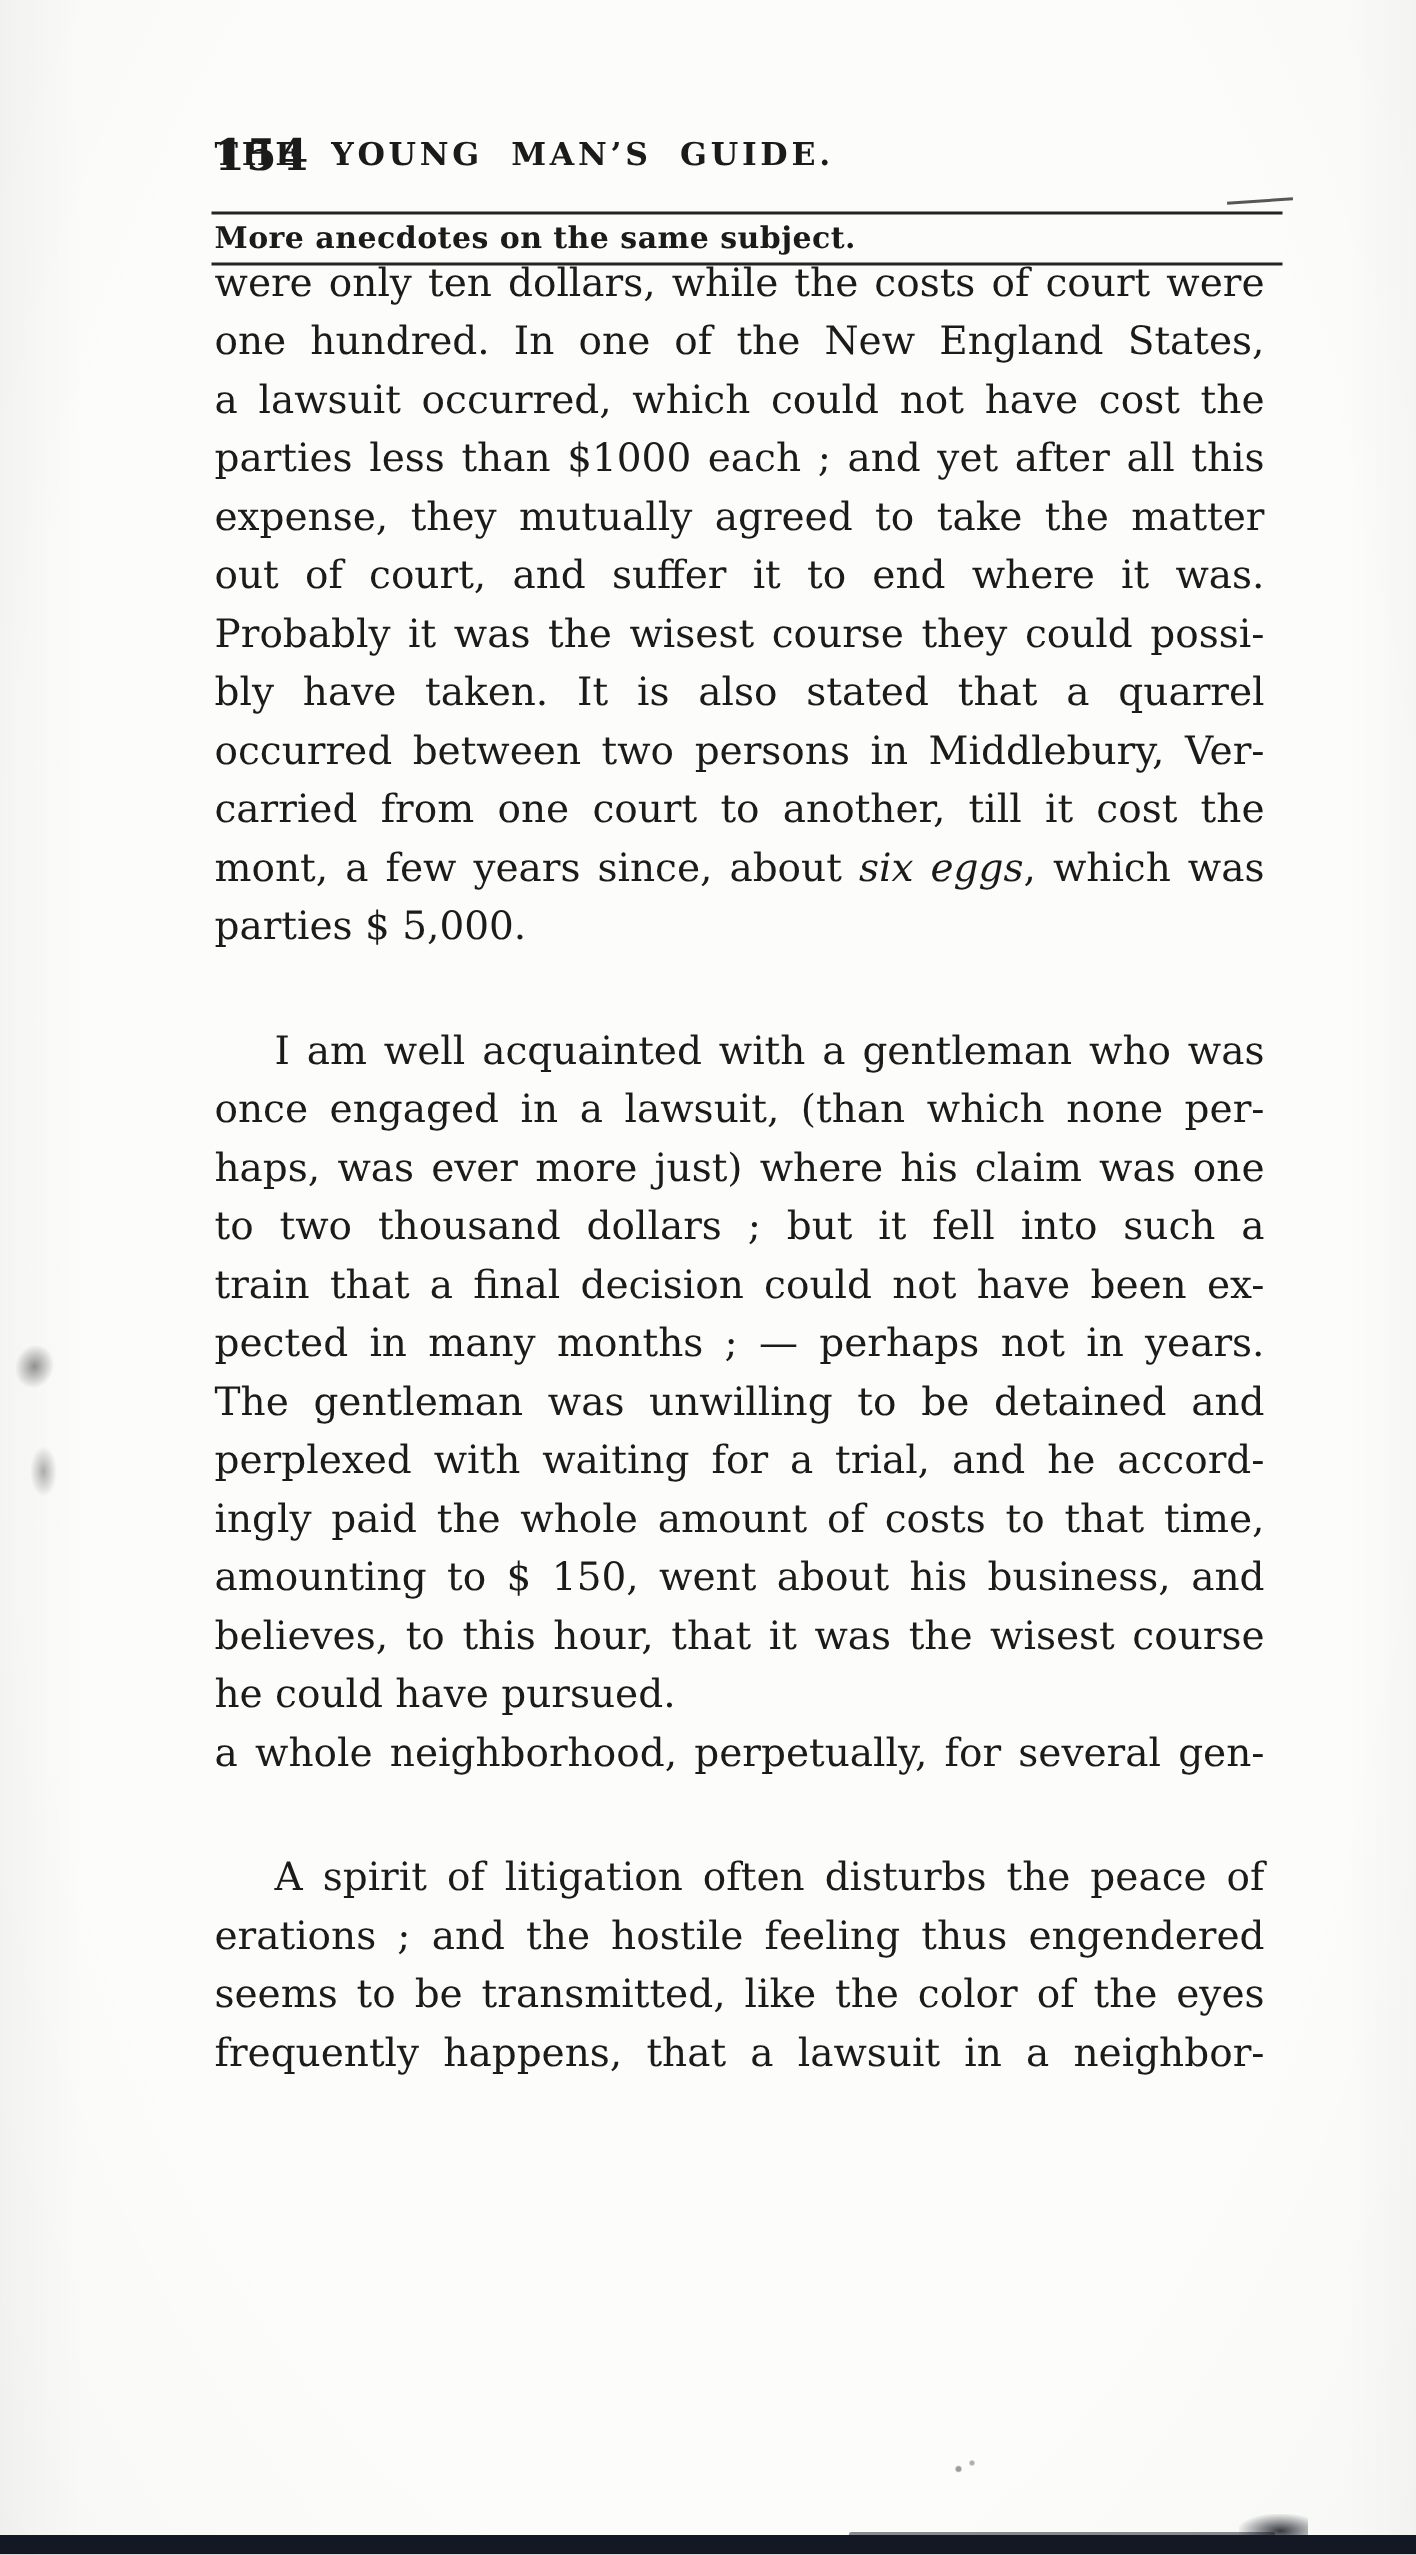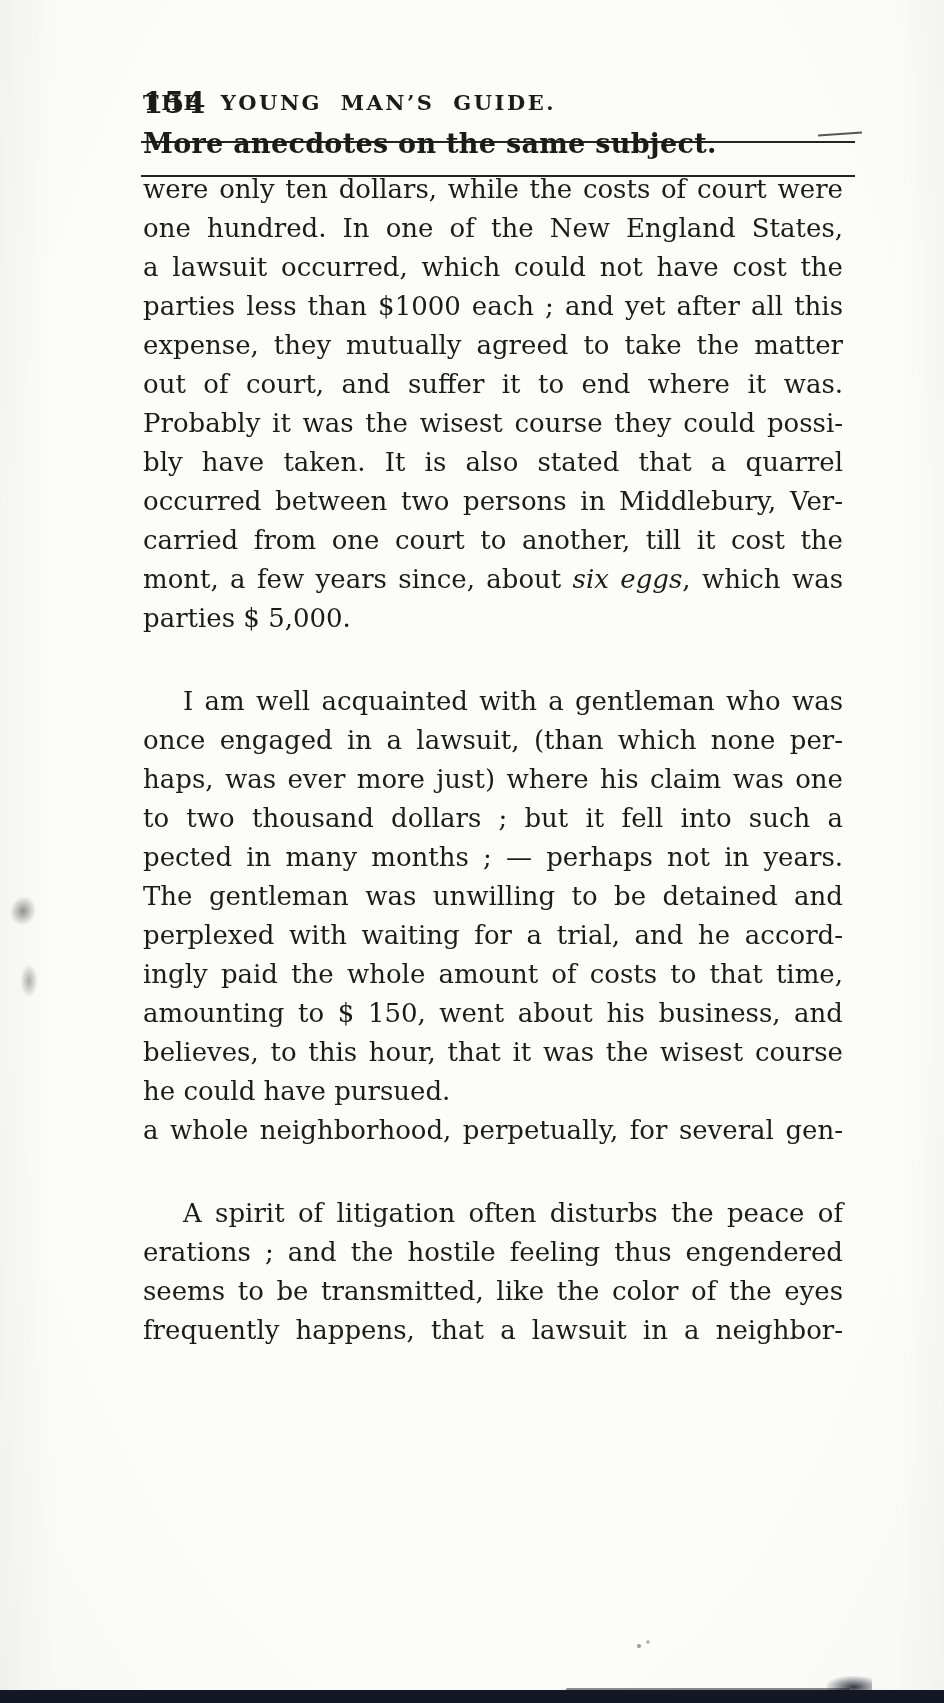--- a/index.html
+++ b/index.html
@@ -64,25 +64,25 @@
     top: 133px;
     width: 44px;
     height: 0;
     border-top: 2px solid #3a3a3a;
     transform: rotate(-4deg);
     opacity: 0.85;
   }
   .subject {
     position: absolute;
     left: 143px;
-    top: 128px;
+    top: 146px;
     width: 706px;
     display: flex;
     justify-content: space-between;
-    font-size: 27px;
+    font-size: 20px;
     font-weight: bold;
     letter-spacing: 0.3px;
     white-space: nowrap;
   }
 
   .body-text {
     position: absolute;
     left: 143px;
     top: 170px;
     width: 700px;
@@ -171,20 +171,21 @@
       <div class="line">Probably it was the wisest course they could possi-</div>
       <div class="line">bly have taken.  It is also stated that a quarrel</div>
       <div class="line">occurred between two persons in Middlebury, Ver-</div>
       <div class="line">carried from one court to another, till it cost the</div>
       <div class="line">mont, a few years since, about <i>six eggs</i>, which was</div>
       <div class="line nojust">parties $ 5,000.</div>
       <div class="line indent">I am well acquainted with a gentleman who was</div>
       <div class="line">once engaged in a lawsuit, (than which none per-</div>
       <div class="line">haps, was ever more just) where his claim was one</div>
       <div class="line">to two thousand dollars ; but it fell into such a</div>
+      <div class="line">train that a final decision could not have been ex-</div>
       <div class="line">pected in many months ; — perhaps not in years.</div>
       <div class="line">The gentleman was unwilling to be detained and</div>
       <div class="line">perplexed with waiting for a trial, and he accord-</div>
       <div class="line">ingly paid the whole amount of costs to that time,</div>
       <div class="line">amounting to $ 150, went about his business, and</div>
       <div class="line">believes, to this hour, that it was the wisest course</div>
       <div class="line nojust">he could have pursued.</div>
       <div class="line">a whole neighborhood, perpetually, for several gen-</div>
       <div class="line indent">A spirit of litigation often disturbs the peace of</div>
       <div class="line">erations ; and the hostile feeling thus engendered</div>

